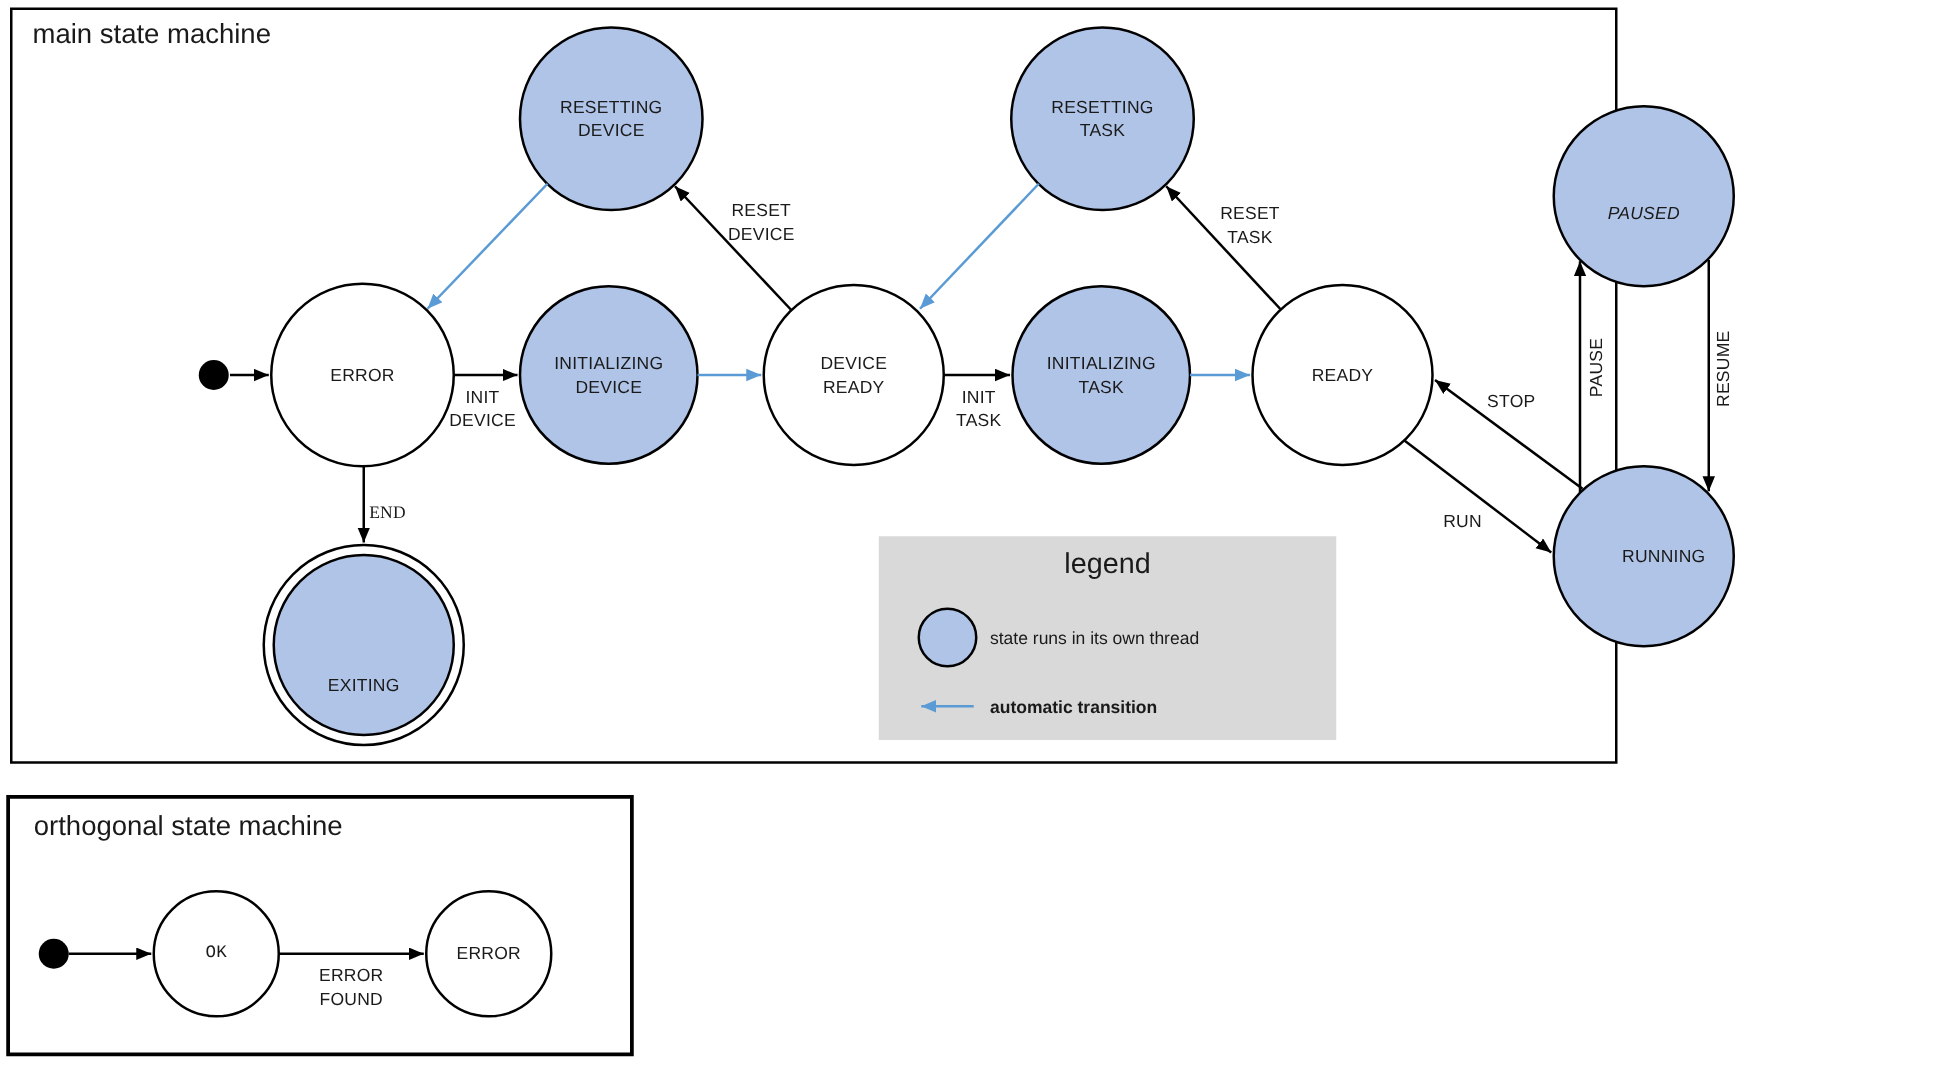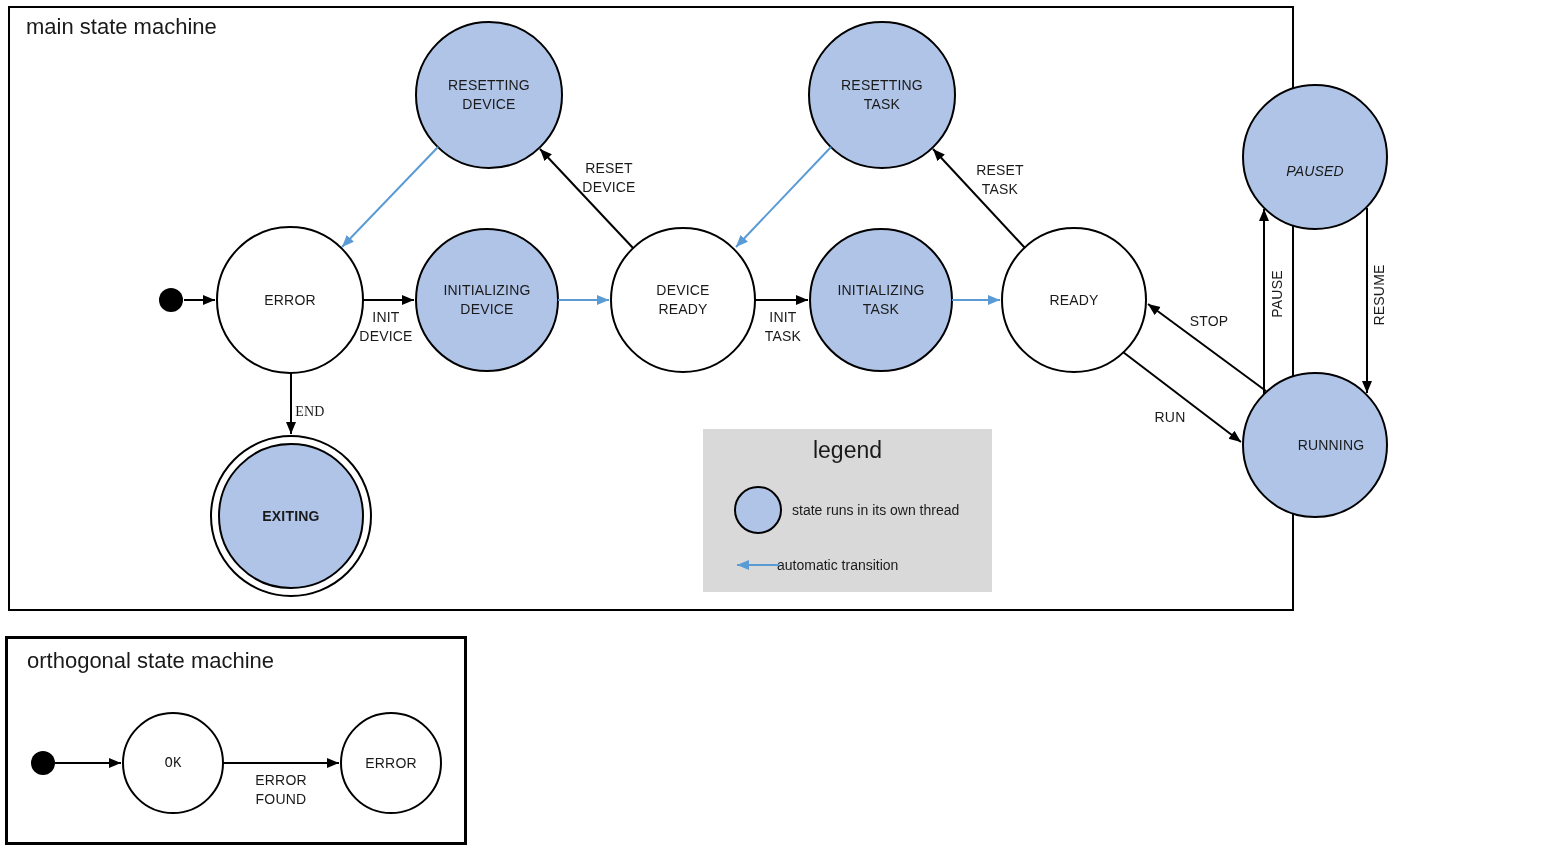--- a/index.html
+++ b/index.html
@@ -27,41 +27,41 @@
   .edge       { stroke:#000000; stroke-width:2px; fill:none; }
   .edge.auto  { stroke:#5b9bd5; }
 
   .lbl {
     position:absolute; transform:translate(-50%,-50%);
     font-size:14px; font-weight:500; line-height:19px;
     text-align:center; white-space:pre-line; letter-spacing:0.2px;
   }
   .lbl.rot { transform:translate(-50%,-50%) rotate(-90deg); }
 
-  .legend-box { position:absolute; left:703px; top:429px; width:289px; height:163px; background:#d9d9d9; }
+  .legend-box { position:absolute; left:703px; top:429px; width:366px; height:163px; background:#d9d9d9; }
   .legend-title { position:absolute; left:0; top:8px; width:100%; text-align:center; font-size:23px; font-weight:500; }
   .legend-item-label { position:absolute; font-size:14px; line-height:20px; white-space:nowrap; }
 </style>
 </head>
 <body>
 
 <div class="canvas">
 
   <div class="panel" style="left:8px; top:6px; width:1286px; height:605px;">
     <div class="panel-title" style="left:16px; top:6px;">main state machine</div>
   </div>
 
-  <div class="panel thick" style="left:5px; top:636px; width:462px; height:209px;">
+  <div class="panel thick" style="left:5px; top:636px; width:502px; height:209px;">
     <div class="panel-title" style="left:19px; top:9px;">orthogonal state machine</div>
   </div>
 
   <div class="legend-box">
     <div class="legend-title">legend</div>
     <div class="legend-item-label" style="left:89px; top:71px;">state runs in its own thread</div>
-    <div class="legend-item-label" style="left:74px; top:126px;">automatic transition</div>
+    <div class="legend-item-label" style="left:89px; top:126px;font-weight:bold;">automatic transition</div>
   </div>
 
   <svg class="diagram" width="1555" height="852" viewBox="0 0 1555 852">
     <defs>
       <marker id="arrow-black" markerUnits="userSpaceOnUse" markerWidth="14" markerHeight="12" refX="12" refY="5" orient="auto">
         <path d="M0,0 L12,5 L0,10 z" fill="#000000"></path>
       </marker>
       <marker id="arrow-blue" markerUnits="userSpaceOnUse" markerWidth="14" markerHeight="12" refX="12" refY="5" orient="auto">
         <path d="M0,0 L12,5 L0,10 z" fill="#5b9bd5"></path>
       </marker>
@@ -113,21 +113,21 @@
 DEVICE</div>
   <div class="lbl" style="left:683px; top:300px;">DEVICE
 READY</div>
   <div class="lbl" style="left:882px; top:95px;">RESETTING
 TASK</div>
   <div class="lbl" style="left:881px; top:300px;">INITIALIZING
 TASK</div>
   <div class="lbl" style="left:1074px; top:300px;">READY</div>
   <div class="lbl" style="left:1315px; top:171px;font-style:italic;">PAUSED</div>
   <div class="lbl" style="left:1315px; top:445px;padding-left:32px;">RUNNING</div>
-  <div class="lbl" style="left:291px; top:516px;font-weight:bold;">EXITING</div>
+  <div class="lbl" style="left:291px; top:548px;">EXITING</div>
   <div class="lbl" style="left:173px; top:763px;font-family:Liberation Mono, monospace;">OK</div>
   <div class="lbl" style="left:391px; top:763px;">ERROR</div>
 
   <div class="lbl" style="left:386px; top:327px;">INIT
 DEVICE</div>
   <div class="lbl" style="left:609px; top:178px;">RESET
 DEVICE</div>
   <div class="lbl" style="left:783px; top:327px;">INIT
 TASK</div>
   <div class="lbl" style="left:1000px; top:180px;">RESET

